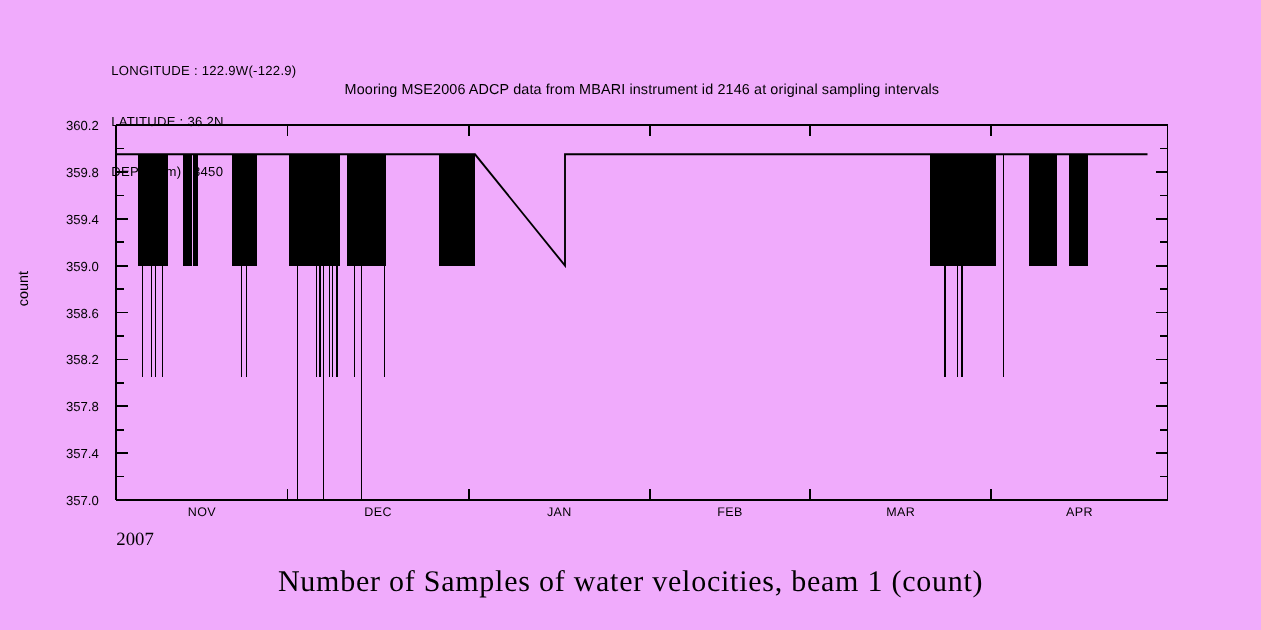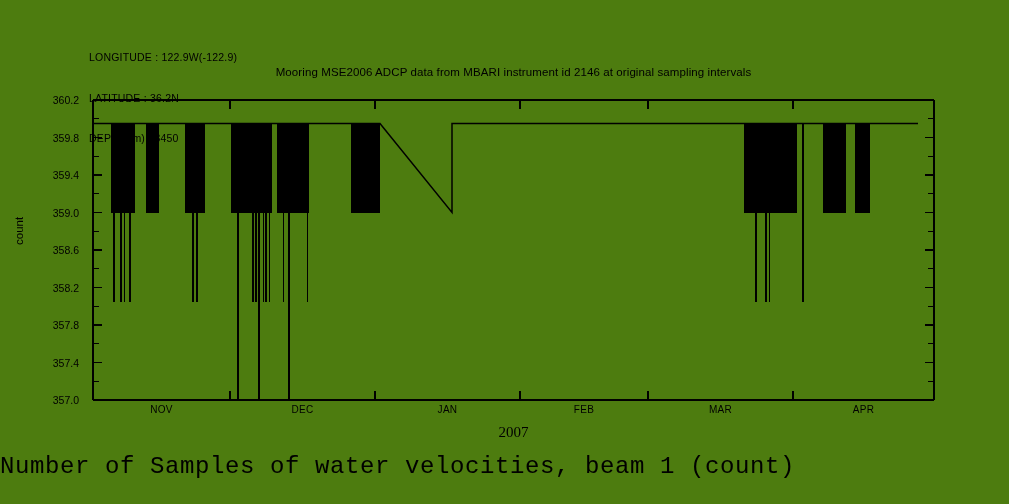--- a/index.html
+++ b/index.html
@@ -4,21 +4,21 @@
 <style>
   html, body {
     margin: 0;
     padding: 0;
     background: #ffffff;
   }
   #page {
     position: relative;
     width: 1009px;
     height: 504px;
-    background: #4d7c0f;
+    background: #f0abfc;
     font-family: "Liberation Sans", sans-serif;
     overflow: hidden;
   }
 
   
   #meta {
     position: absolute;
     left: 89px;
     top: 24px;
     font-size: 10.5px;
@@ -62,35 +62,34 @@
     left: 0;
     top: 0;
   }
 
   
   #xlabel {
     position: absolute;
     left: 93px;
     top: 424px;
     width: 841px;
-    text-align: center;
     font-size: 15px;
     font-family: "Liberation Serif", serif;
     color: #000000;
   }
 
   
   #caption {
     position: absolute;
     left: 0;
     top: 453px;
     width: 1009px;
-    text-align: left;
+    text-align: center;
     font-size: 24px;
-    font-family: Liberation Mono, monospace;
+    font-family: Liberation Serif, serif;
     color: #000000;
     letter-spacing: 0.6px;
     white-space: nowrap;
   }
 
   .tick-label {
     font-family: "Liberation Sans", sans-serif;
     font-size: 10.5px;
     fill: #000000;
   }

